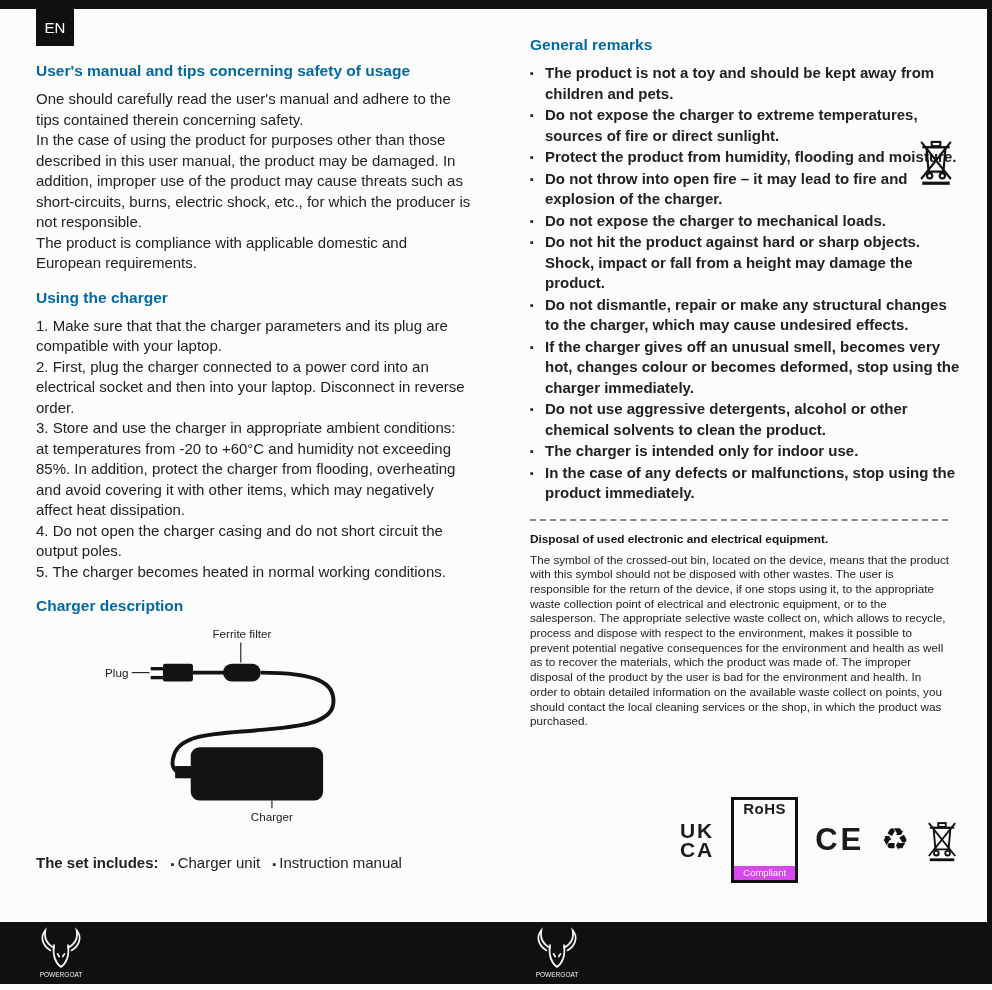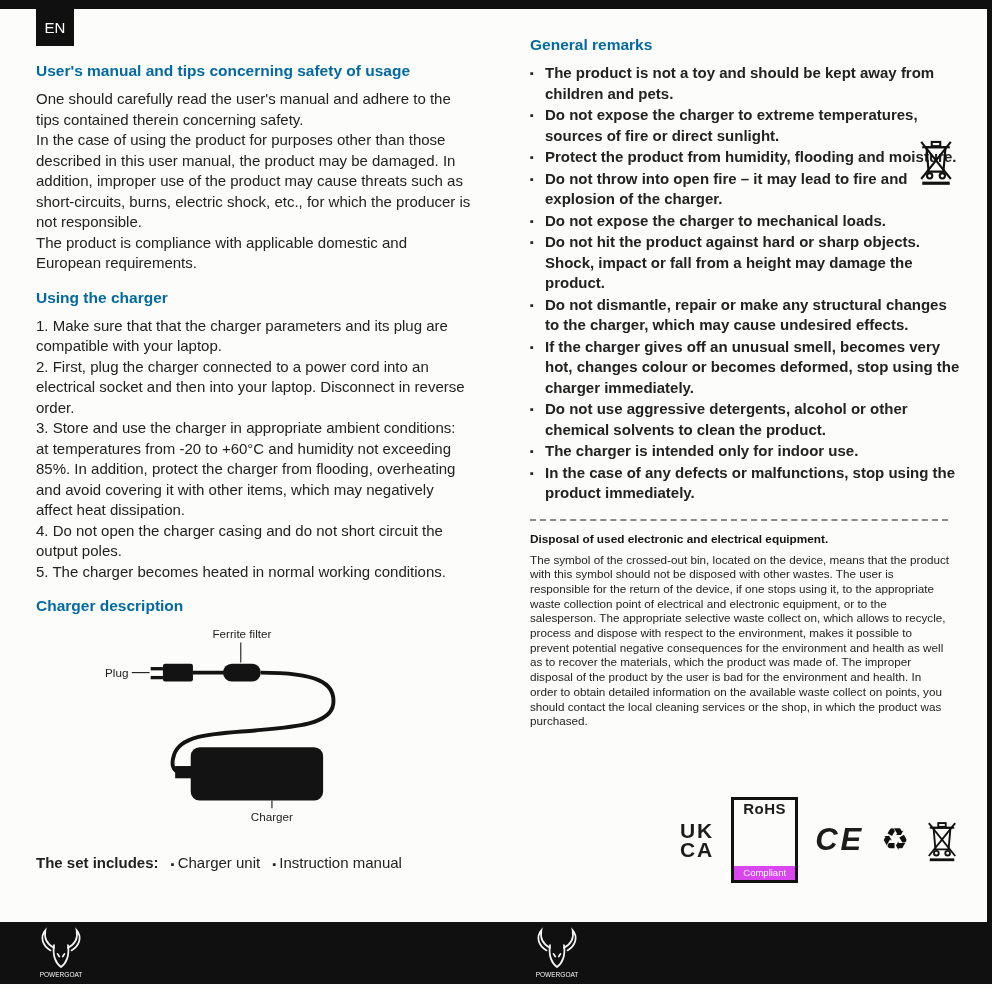--- a/index.html
+++ b/index.html
@@ -27,21 +27,21 @@
   .dlabel { font-size:10.5px; fill:#1c1c1c; font-family:"Liberation Sans", sans-serif; }
   .set-includes { margin-top:28px; }
   .set-includes .lbl { font-weight:700; }
   .inc-item { margin-left:8px; }
   .inc-item::before { content:"▪ "; font-size:11px; }
   .marks { display:flex; align-items:center; gap:17px; margin-top:68px; justify-content:flex-end; padding-right:4px; }
   .ukca { font-weight:700; font-size:21px; line-height:19px; letter-spacing:2px; }
   .rohs { border:3px solid #111; text-align:center; }
   .rohs-top { font-size:15px; font-weight:700; padding:0 9px 1px; letter-spacing:0.5px; }
   .rohs-bottom { background:#d946ef; color:#fff; font-size:9.5px; padding:1px 3px 2px;margin-top:48px; }
-  .ce { font-size:31px; font-weight:700; letter-spacing:3px;font-style:italic; }
+  .ce { font-size:31px; font-weight:700; letter-spacing:3px; }
   .recycle { font-size:31px; line-height:1; color:#111; }
   .weee-margin { position:absolute; left:918px; top:136px; }
   .footer { position:absolute; left:0; bottom:6px; width:100%; height:62px; background:#101010; }
   .logo { position:absolute; top:4px; width:54px; height:54px; }
   .logo-left { left:34px; }
   .logo-center { left:530px; }
 </style>
 </head>
 <body>
 

